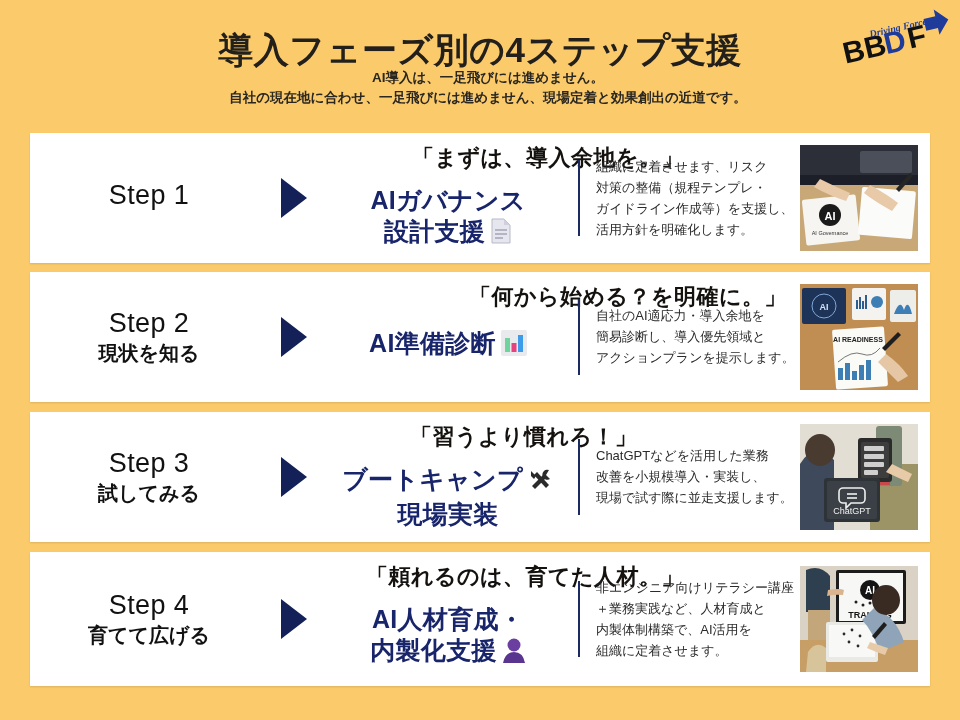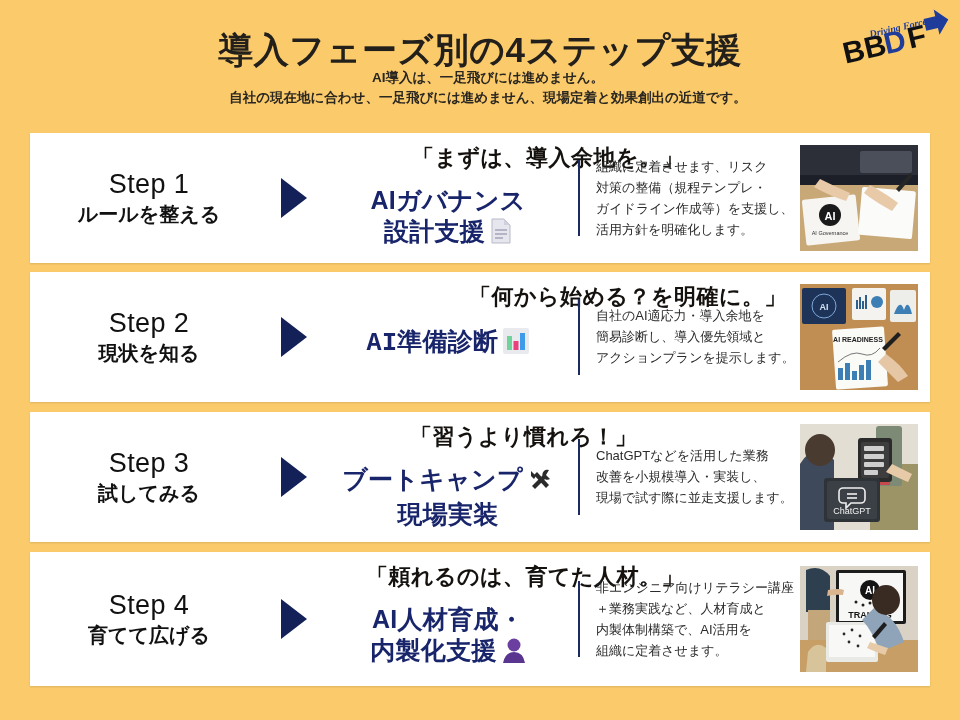--- a/index.html
+++ b/index.html
@@ -134,21 +134,20 @@
           <text x="36" y="26" font-family="Liberation Serif, serif" font-size="10" font-style="italic" font-weight="bold" fill="#1F3C9B">Driving Force</text>
         </g>
       </svg>
     </div>
   </div>
 
   <div class="card c1">
     <div class="card-inner">
       <div class="step-block">
         <div class="step-no">Step 1</div>
-        <div class="step-cap">ルールを整える</div>
       </div>
       <div class="tri"></div>
       <div class="center">
         <div class="quote">「まずは、導入余地を。」</div>
         <div class="svc">
           <span class="ln">AIガバナンス</span>
           <span class="ln"><span>設計支援</span><span class="ic"><svg width="22" height="26" viewBox="0 0 22 26">
                   <path d="M2 1 h12 l6 6 v18 h-18 z" fill="#E6E6EF" stroke="#B9B9C8" stroke-width="1"></path>
                   <path d="M14 1 v6 h6" fill="#CFCFDD"></path>
                   <g stroke="#9A9AAE" stroke-width="1.3">
@@ -188,21 +187,21 @@
 
   <div class="card c2">
     <div class="card-inner">
       <div class="step-block">
         <div class="step-no">Step 2</div>
         <div class="step-cap">現状を知る</div>
       </div>
       <div class="tri"></div>
       <div class="center">
         <div class="quote">「何から始める？を明確に。」</div>
-        <div class="svc" style="top:56px;font-family:Liberation Mono, monospace;">
+        <div class="svc" style="top:56px;">
           <span class="ln"><span>AI準備診断</span><span class="ic"><svg width="26" height="26" viewBox="0 0 26 26">
                   <rect width="26" height="26" rx="2" fill="#E9EAEE"></rect>
                   <rect x="4" y="8" width="5" height="14" fill="#6FD39B"></rect>
                   <rect x="10.5" y="13" width="5" height="9" fill="#E8427E"></rect>
                   <rect x="17" y="5" width="5" height="17" fill="#3D9BE9"></rect>
                 </svg></span></span>
         </div>
       </div>
       <div class="divider"></div>
       <div class="desc">

